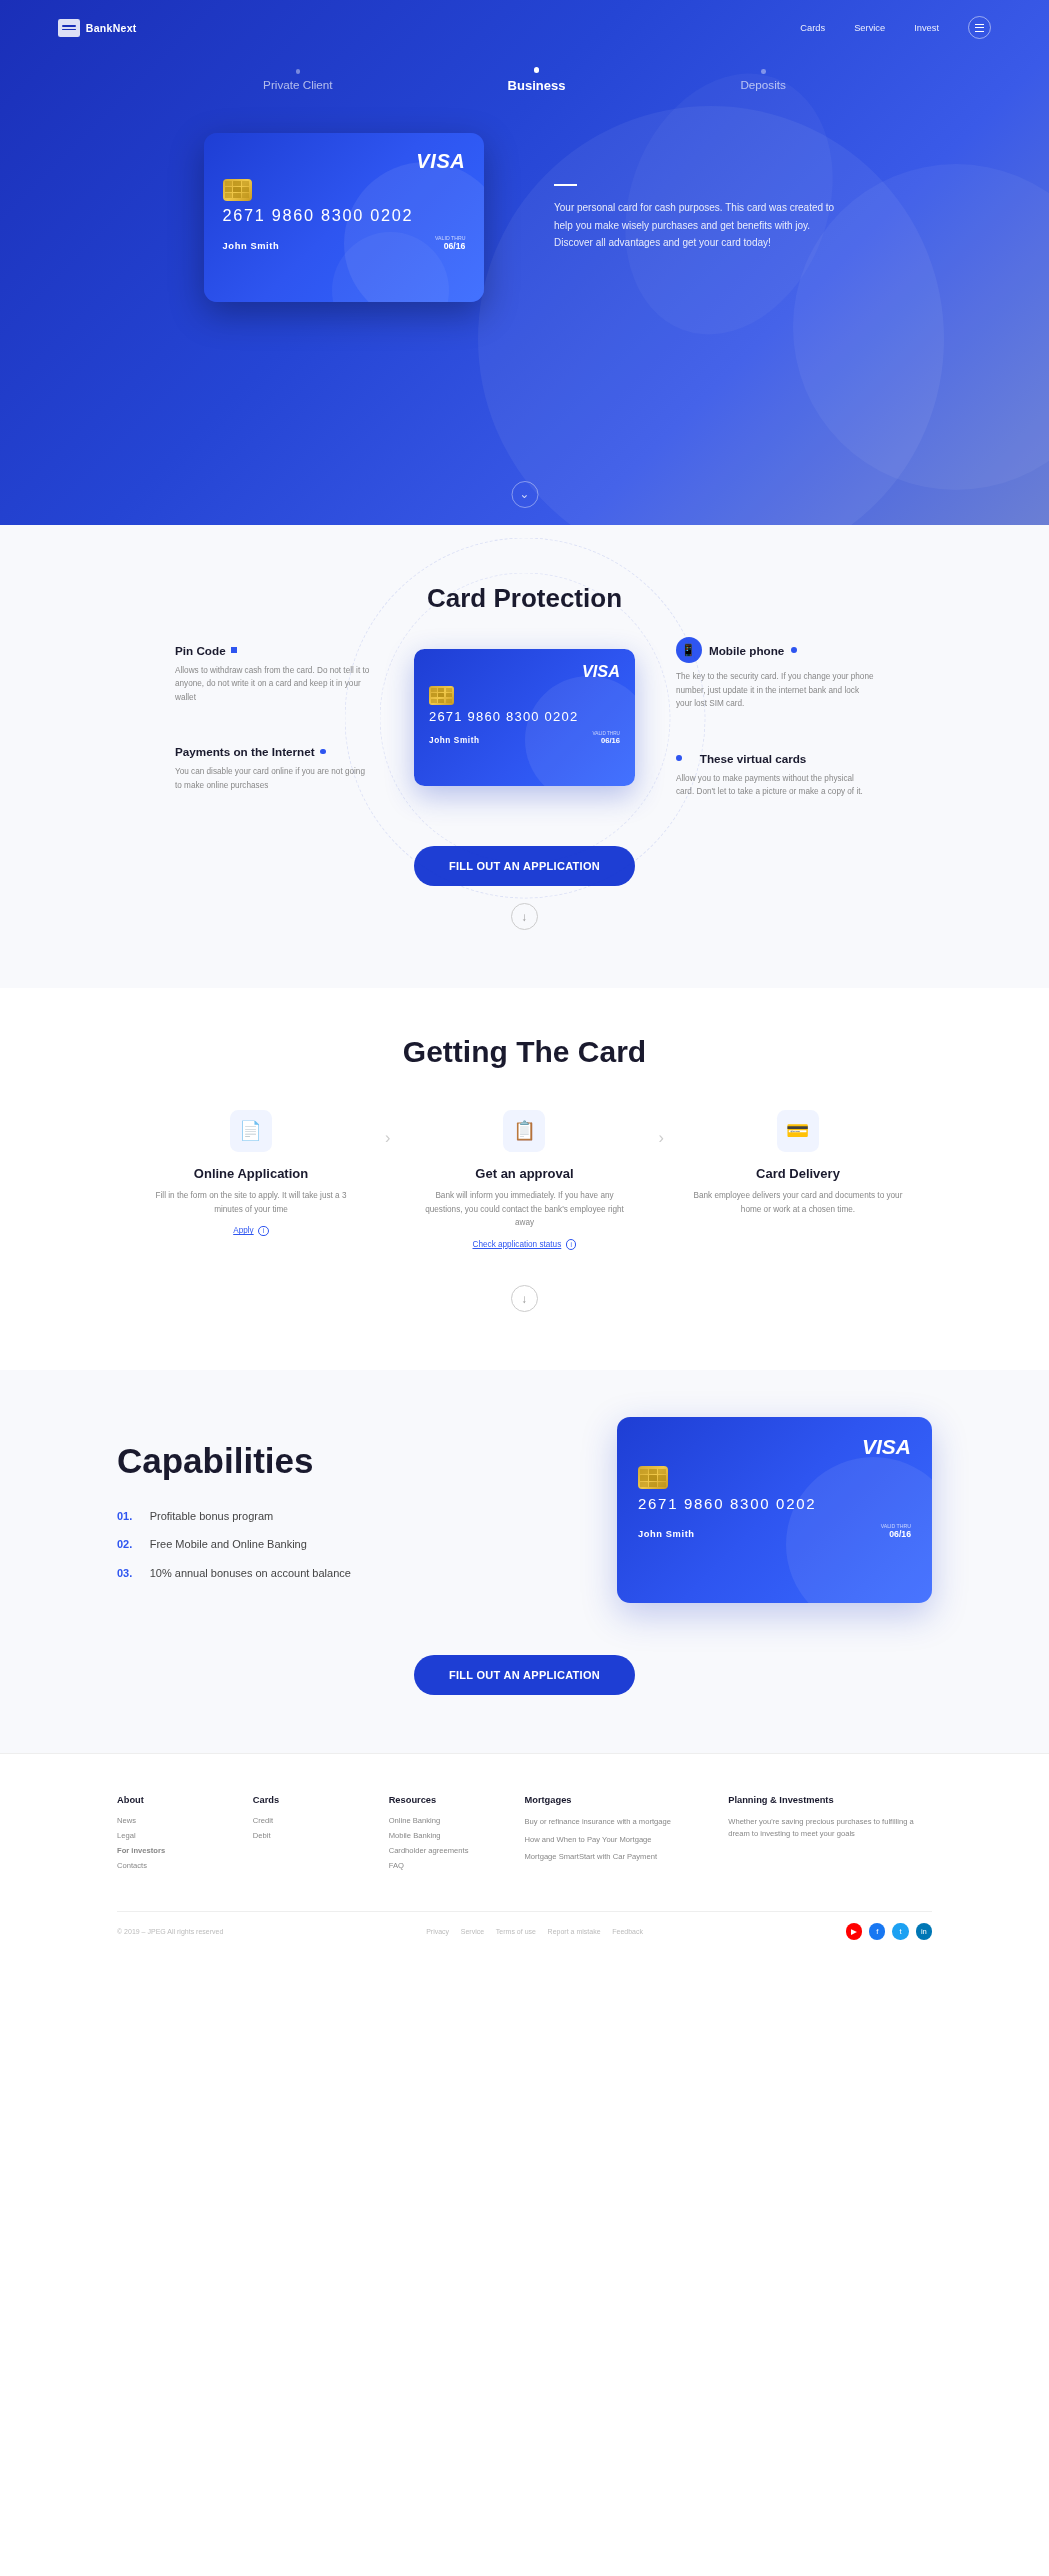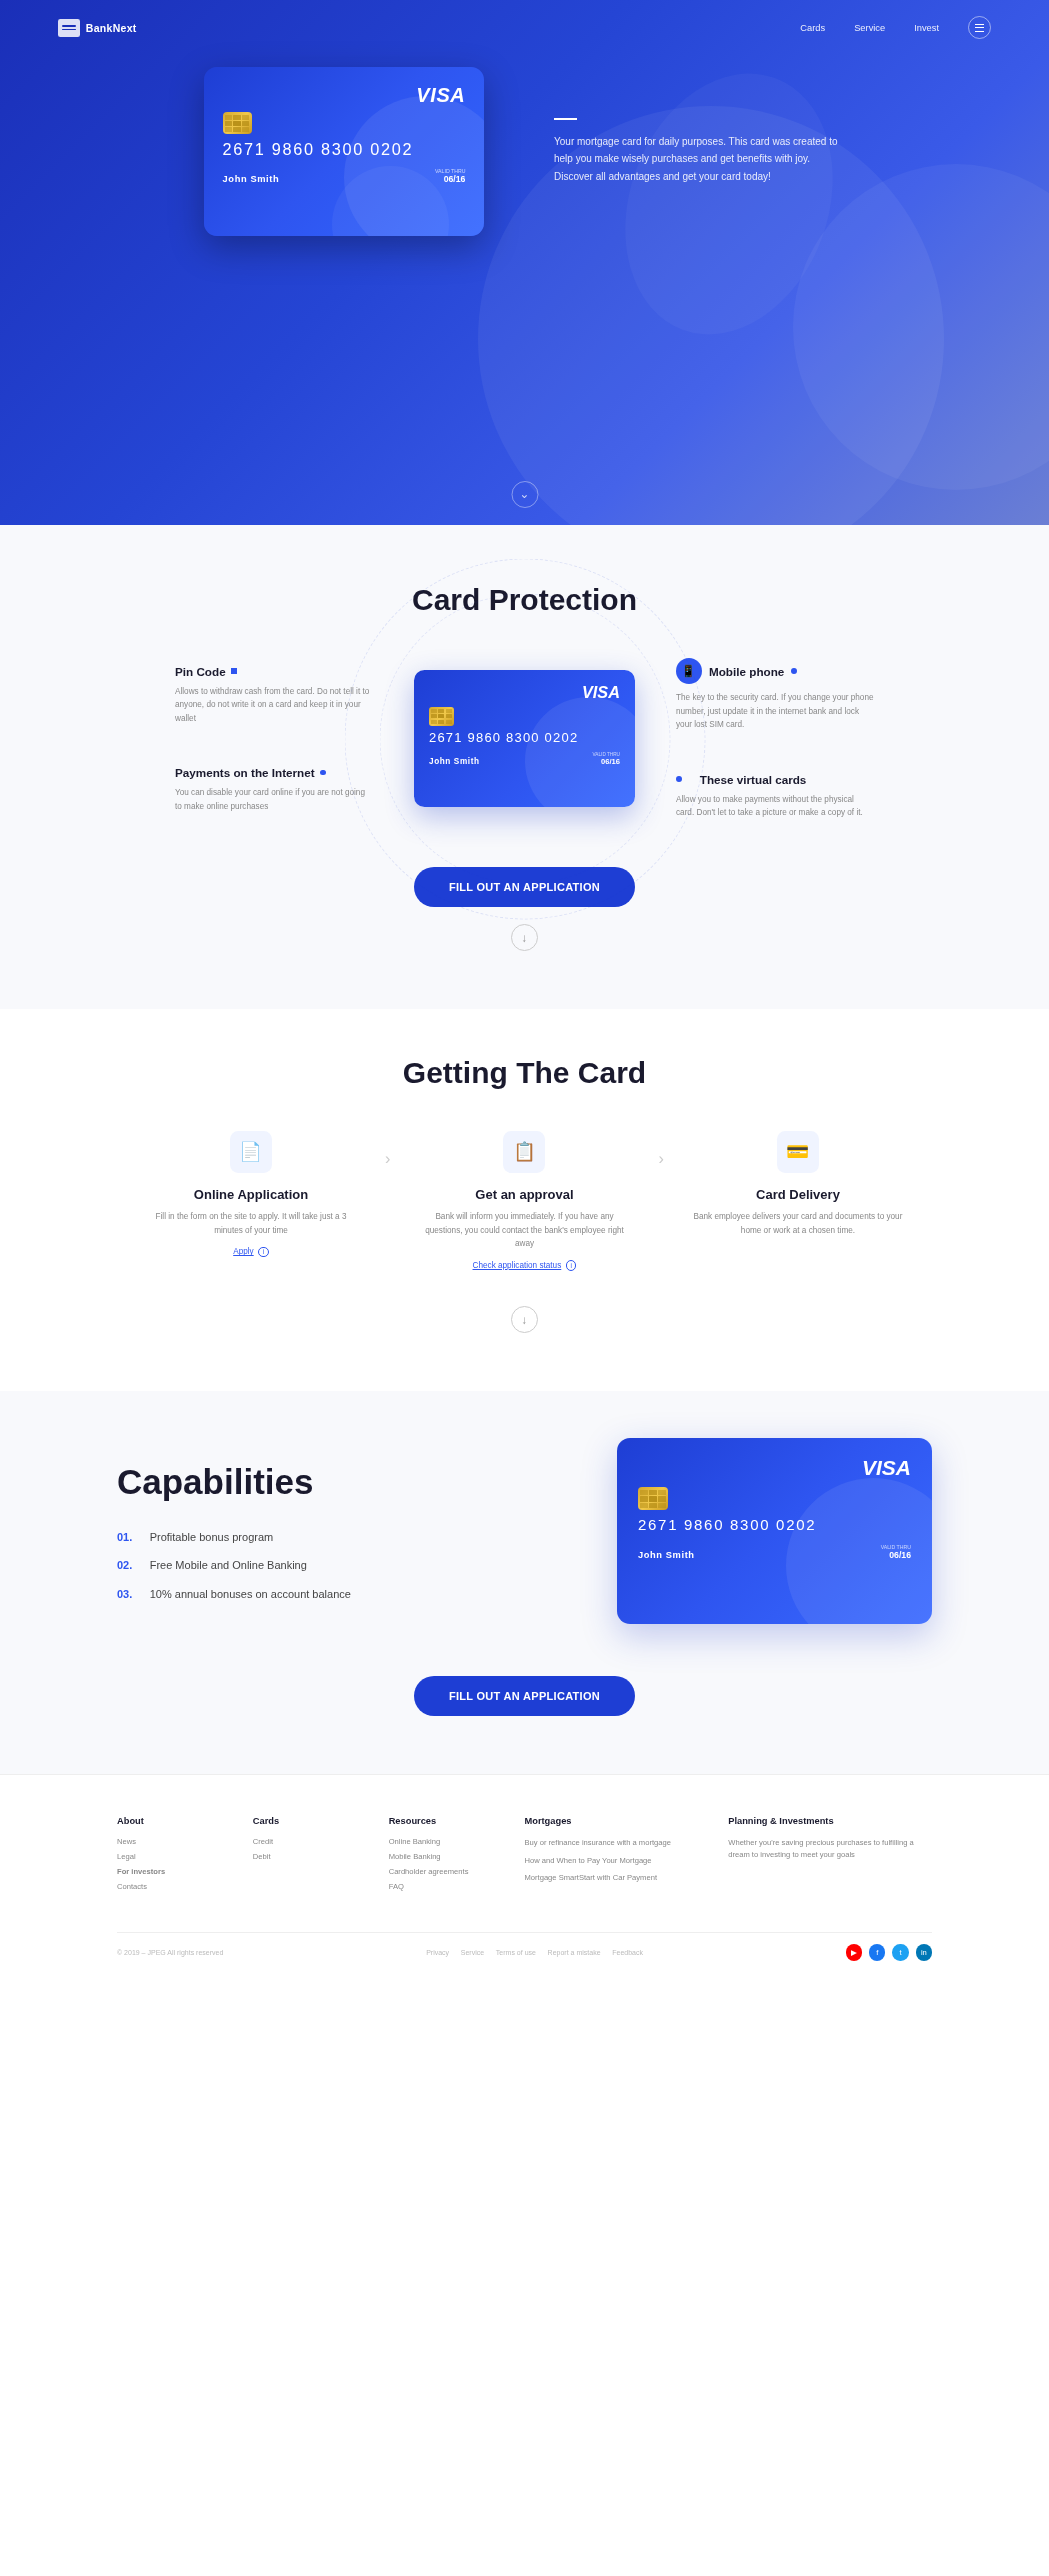--- a/index.html
+++ b/index.html
@@ -28,20 +28,34 @@
         <a style="color:rgba(255,255,255,0.9);font-size:9.3px;text-decoration:none;cursor:pointer;">Service</a>
         <a style="color:rgba(255,255,255,0.9);font-size:9.3px;text-decoration:none;cursor:pointer;">Invest</a>
         <div style="width:23px;height:23px;border:0.9px solid rgba(255,255,255,0.5);border-radius:50%;display:flex;flex-direction:column;align-items:center;justify-content:center;gap:2.3px;cursor:pointer;">
           <span style="display:block;width:8.7px;height:1.2px;background:#fff;"></span>
           <span style="display:block;width:8.7px;height:1.2px;background:#fff;"></span>
           <span style="display:block;width:8.7px;height:1.2px;background:#fff;"></span>
         </div>
       </div>
     </nav>
 
+    <div style="display:flex;align-items:center;justify-content:center;gap:175px;padding:11.7px 58px 29px;position:relative;z-index:2;">
+      <div style="text-align:center;cursor:pointer;">
+        <div style="width:4.7px;height:4.7px;background:rgba(255,255,255,0.4);border-radius:50%;margin:0 auto 4.7px;"></div>
+        <span style="color:rgba(255,255,255,0.65);font-size:11.7px;">Private Client</span>
+      </div>
+      <div style="text-align:center;cursor:pointer;">
+        <div style="width:5.8px;height:5.8px;background:#fff;border-radius:50%;margin:0 auto 4.7px;"></div>
+        <span style="color:#fff;font-size:13px;font-weight:600;">Business</span>
+      </div>
+      <div style="text-align:center;cursor:pointer;">
+        <div style="width:4.7px;height:4.7px;background:rgba(255,255,255,0.4);border-radius:50%;margin:0 auto 4.7px;"></div>
+        <span style="color:rgba(255,255,255,0.65);font-size:11.7px;">Deposits</span>
+      </div>
+    </div>
 
     <div style="display:flex;align-items:center;justify-content:center;gap:70px;padding:11.7px 117px 47px;position:relative;z-index:2;">
 
       <div style="flex-shrink:0;">
         <div style="width:280px;height:169px;background:linear-gradient(135deg,#1e3ed4 0%,#2e55f0 50%,#3366ff 100%);border-radius:13px;padding:16.3px 18.6px;box-shadow:0 11.7px 35px rgba(0,0,0,0.3);position:relative;overflow:hidden;color:#fff;">
           <div style="position:absolute;right:-23px;bottom:-23px;width:163px;height:163px;background:rgba(255,255,255,0.08);border-radius:50%;"></div>
           <div style="position:absolute;right:35px;bottom:-47px;width:117px;height:117px;background:rgba(255,255,255,0.05);border-radius:50%;"></div>
 
           <div style="font-size:20px;font-weight:900;font-style:italic;text-align:right;letter-spacing:0.6px;color:#fff;position:relative;z-index:1;">VISA</div>
 
@@ -62,30 +76,30 @@
             <div style="text-align:right;">
               <div style="font-size:5.2px;text-transform:uppercase;opacity:0.7;">VALID THRU</div>
               <div style="font-size:8.7px;font-weight:600;">06/16</div>
             </div>
           </div>
         </div>
       </div>
 
       <div style="max-width:291px;">
         <div style="width:23px;height:1.7px;background:#fff;margin-bottom:13px;"></div>
-        <p style="color:rgba(255,255,255,0.88);font-size:10px;line-height:1.75;">Your mortgage card for daily purposes. This card was created to help you make wisely purchases and get benefits with joy. Discover all advantages and get your card today!</p>
+        <p style="color:rgba(255,255,255,0.88);font-size:10px;line-height:1.75;">Your personal card for cash purposes. This card was created to help you make wisely purchases and get benefits with joy. Discover all advantages and get your card today!</p>
       </div>
     </div>
 
     <div style="position:absolute;bottom:17.5px;left:50%;transform:translateX(-50%);width:27px;height:27px;border:1.2px solid rgba(255,255,255,0.4);border-radius:50%;display:flex;align-items:center;justify-content:center;color:rgba(255,255,255,0.8);font-size:11.7px;cursor:pointer;">⌄</div>
   </div>
 </div>
 
 <section style="background:#f8f9fc;padding:58px 117px;">
-  <h2 style="font-size:30px;font-weight:800;color:#1a1a2e;text-align:center;margin-bottom:41px;">Card Protection</h2>
+  <h2 style="font-size:26px;font-weight:800;color:#1a1a2e;text-align:center;margin-bottom:23px;">Card Protection</h2>
 
   <div style="display:flex;align-items:center;justify-content:center;gap:41px;position:relative;">
 
     <div style="width:198px;display:flex;flex-direction:column;gap:41px;">
       <div>
         <div style="display:flex;align-items:center;gap:5.8px;margin-bottom:7px;">
           <span style="font-size:11.7px;font-weight:700;color:#1a1a2e;">Pin Code</span>
           <div style="width:5.8px;height:5.8px;background:#2e55f0;border-radius:50;"></div>
         </div>
         <p style="font-size:8.2px;color:#888;line-height:1.65;">Allows to withdraw cash from the card. Do not tell it to anyone, do not write it on a card and keep it in your wallet</p>

